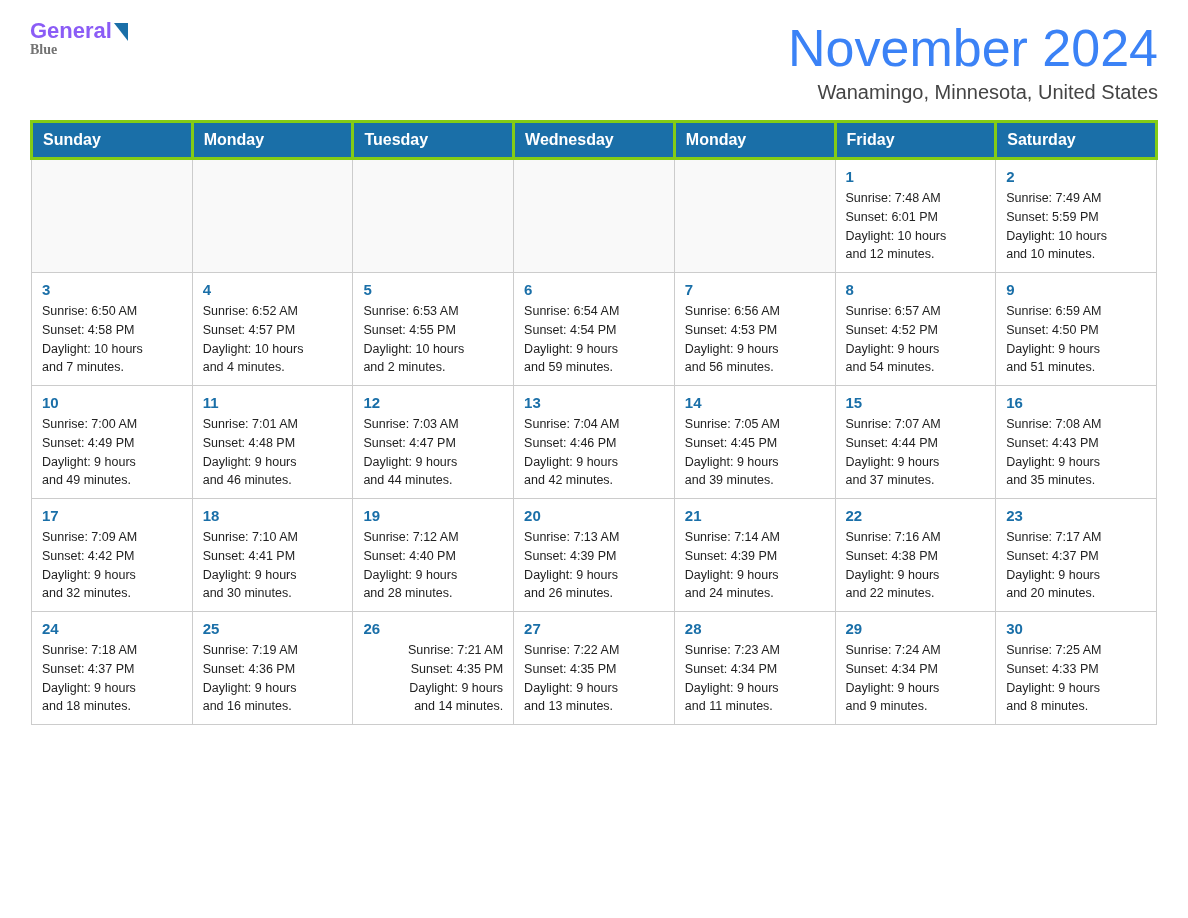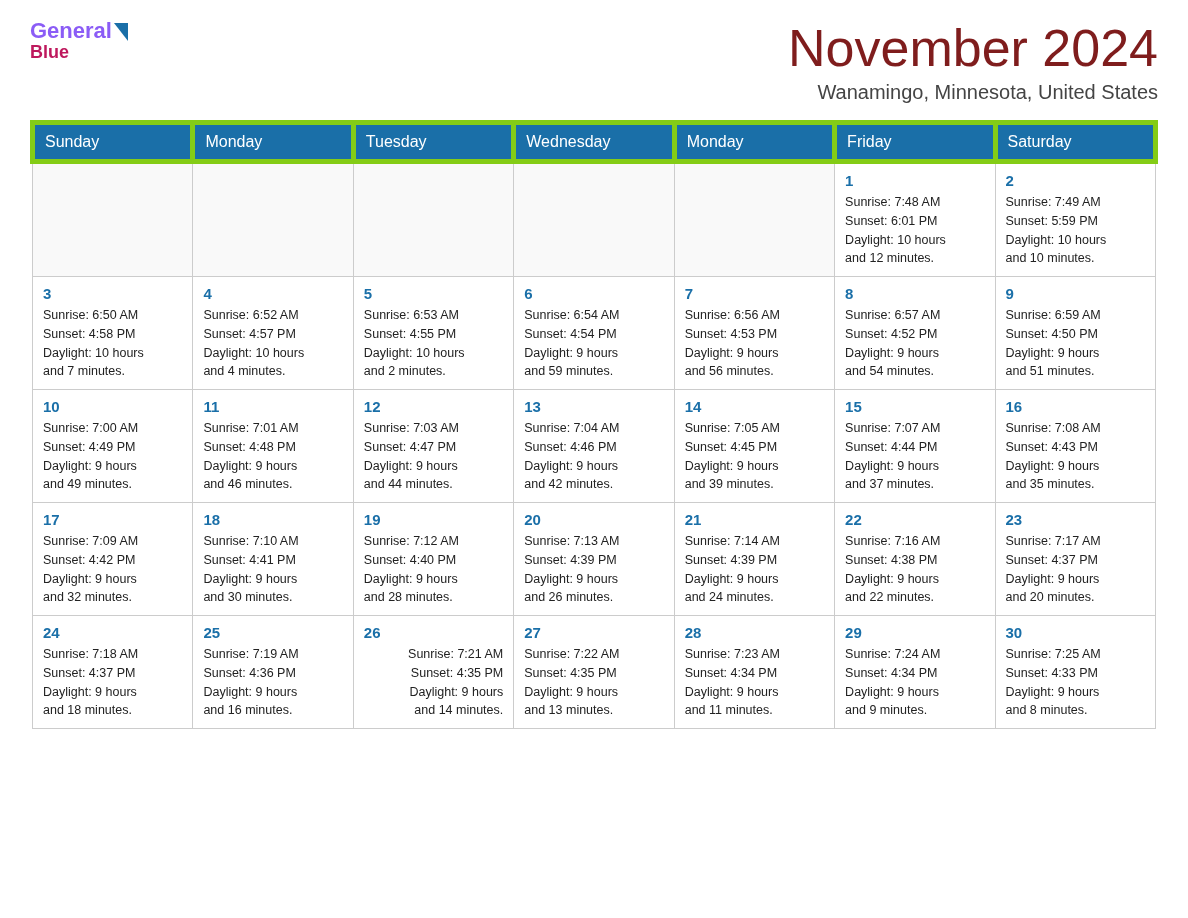--- a/index.html
+++ b/index.html
@@ -33,51 +33,52 @@
     .logo-arrow {
       width: 0;
       height: 0;
       border-left: 14px solid transparent;
       border-right: 0px solid transparent;
       border-top: 18px solid #1a6fa8;
       margin-left: 2px;
       margin-top: 2px;
     }
     .logo-blue {
-      color: #be185d;
-      font-size: 18px;
+      color: #737373;
+      font-size: 14px;
       font-weight: bold;
+      font-family: Liberation Serif, serif;
     }
     .title-block {
       text-align: right;
     }
     .month-title {
       font-size: 52px;
       font-weight: normal;
-      color: #7f1d1d;
+      color: #3b82f6;
       line-height: 1.1;
     }
     .location {
       font-size: 20px;
       color: #444;
       margin-top: 4px;
     }
     .calendar {
       width: 100%;
       border-collapse: collapse;
       margin-top: 8px;
     }
     .calendar thead tr th {
       background: #1a6fa8;
       color: #fff;
       font-size: 16px;
-      font-weight: normal;
+      font-weight: bold;
       padding: 8px 10px;
       text-align: left;
-      border: 5px solid #84cc16;
+      border: 3px solid #84cc16;
     }
     .calendar tbody tr td {
       vertical-align: top;
       padding: 8px 10px;
       border: 1px solid #ccc;
       font-size: 13px;
       color: #222;
       min-height: 100px;
       width: 14.28%;
     }

